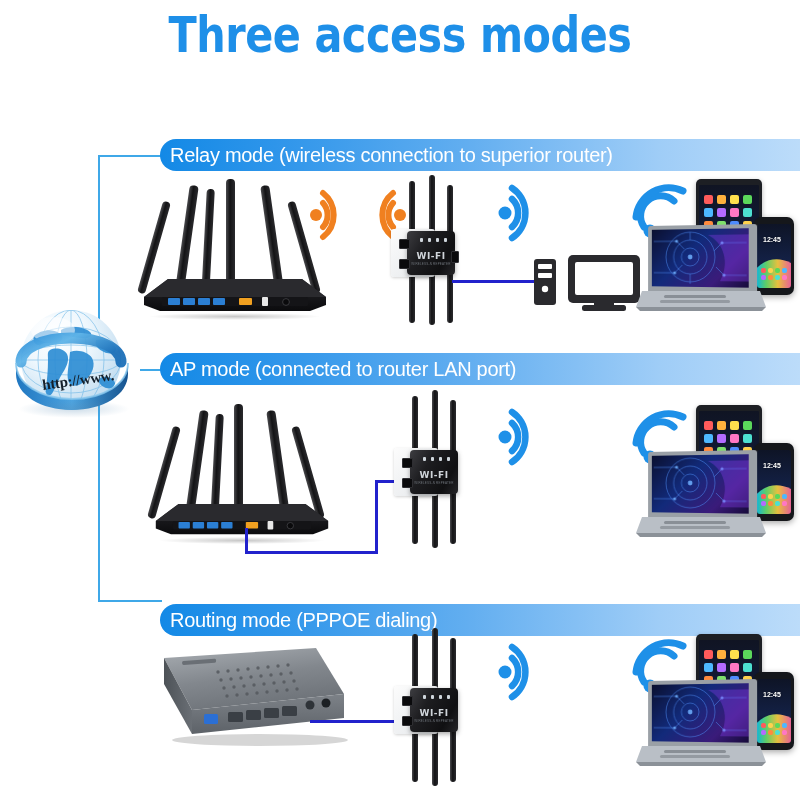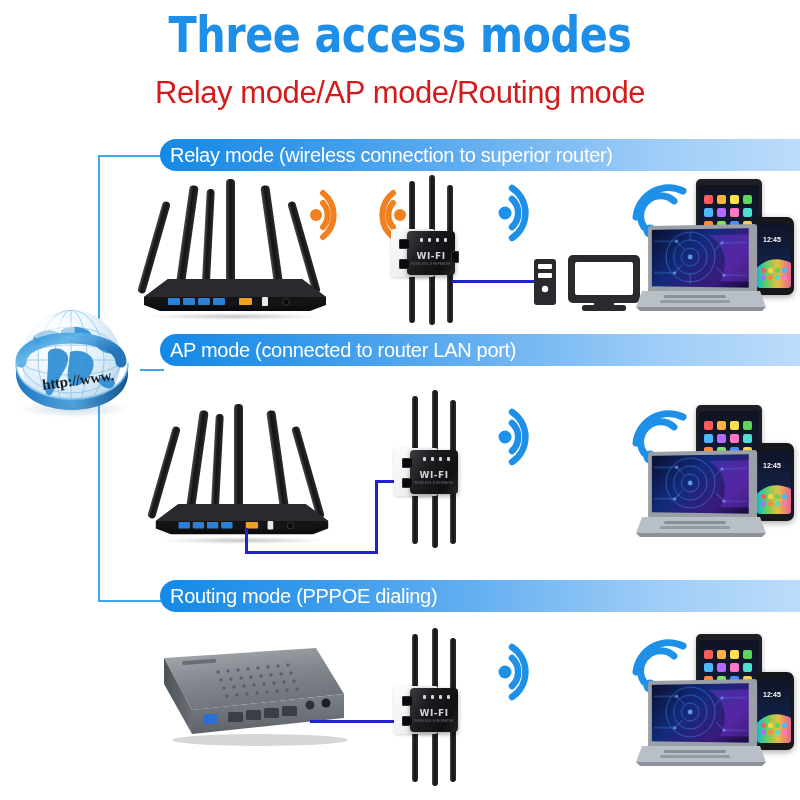--- a/index.html
+++ b/index.html
@@ -113,21 +113,20 @@
     position:absolute;color:#ffffff;font-size:7px;font-weight:bold;
     font-family:"Liberation Sans",sans-serif;text-shadow:0 0 2px rgba(0,0,0,.6);
   }
 </style>
 </head>
 <body>
 
 <div id="stage">
 
   <div class="title">Three access modes</div>
-  <div class="subtitle">Relay mode/AP mode/Routing mode</div>
 
   <div class="bracket-v"></div>
   <div class="bracket-h" style="left:98px;top:155px;width:64px;"></div>
   <div class="bracket-h" style="left:140px;top:369px;width:24px;"></div>
   <div class="bracket-h" style="left:98px;top:600px;width:64px;"></div>
   <div class="bracket-h" style="left:98px;top:369px;width:10px;"></div>
 
   <div class="globe-wrap">
     <div class="globe-shadow"></div>
     <svg width="140" height="125" viewBox="0 0 140 125">
@@ -396,21 +395,21 @@
         <svg width="130" height="24" viewBox="0 0 130 24" style="position:absolute;left:0;top:64px;">
           <path d="M6 2 L124 2 L130 18 L0 18 Z" fill="#b9bfc6"></path>
           <path d="M0 18 L130 18 L126 22 L4 22 Z" fill="#8b9198"></path>
           <rect x="28" y="6" width="62" height="3" rx="1.5" fill="#6f757c" opacity="0.65"></rect>
           <rect x="24" y="11" width="70" height="3" rx="1.5" fill="#6f757c" opacity="0.5"></rect>
         </svg>
       </div>
     </div>
   </div>
 
-  <div class="banner" style="top:334px;">
+  <div class="banner" style="top:353px;">
     <span class="btxt">AP mode (connected to router LAN port)</span>
   </div>
 
   <div class="row" style="top:395px;height:175px;">
 
     <div class="router" style="left:152px;top:0px;width:180px;height:150px;">
       <div class="ant" style="left:8px;top:30px;width:8px;height:95px;transform:rotate(16deg);"></div>
       <div class="ant" style="left:40px;top:15px;width:9px;height:112px;transform:rotate(8deg);"></div>
       <div class="ant" style="left:82px;top:9px;width:9px;height:118px;"></div>
       <div class="ant" style="left:122px;top:15px;width:9px;height:112px;transform:rotate(-8deg);"></div>
@@ -551,21 +550,21 @@
         <svg width="130" height="24" viewBox="0 0 130 24" style="position:absolute;left:0;top:64px;">
           <path d="M6 2 L124 2 L130 18 L0 18 Z" fill="#b9bfc6"></path>
           <path d="M0 18 L130 18 L126 22 L4 22 Z" fill="#8b9198"></path>
           <rect x="28" y="6" width="62" height="3" rx="1.5" fill="#6f757c" opacity="0.65"></rect>
           <rect x="24" y="11" width="70" height="3" rx="1.5" fill="#6f757c" opacity="0.5"></rect>
         </svg>
       </div>
     </div>
   </div>
 
-  <div class="banner" style="top:580px;">
+  <div class="banner" style="top:604px;">
     <span class="btxt">Routing mode (PPPOE dialing)</span>
   </div>
 
   <div class="row" style="top:620px;height:175px;">
 
     <div class="modem" style="left:140px;top:22px;width:210px;height:110px;">
       <svg width="210" height="110" viewBox="0 0 210 110">
         <defs>
           <linearGradient id="mtop" x1="0" y1="0" x2="0.4" y2="1">
             <stop offset="0%" stop-color="#a9aeb3"></stop>

